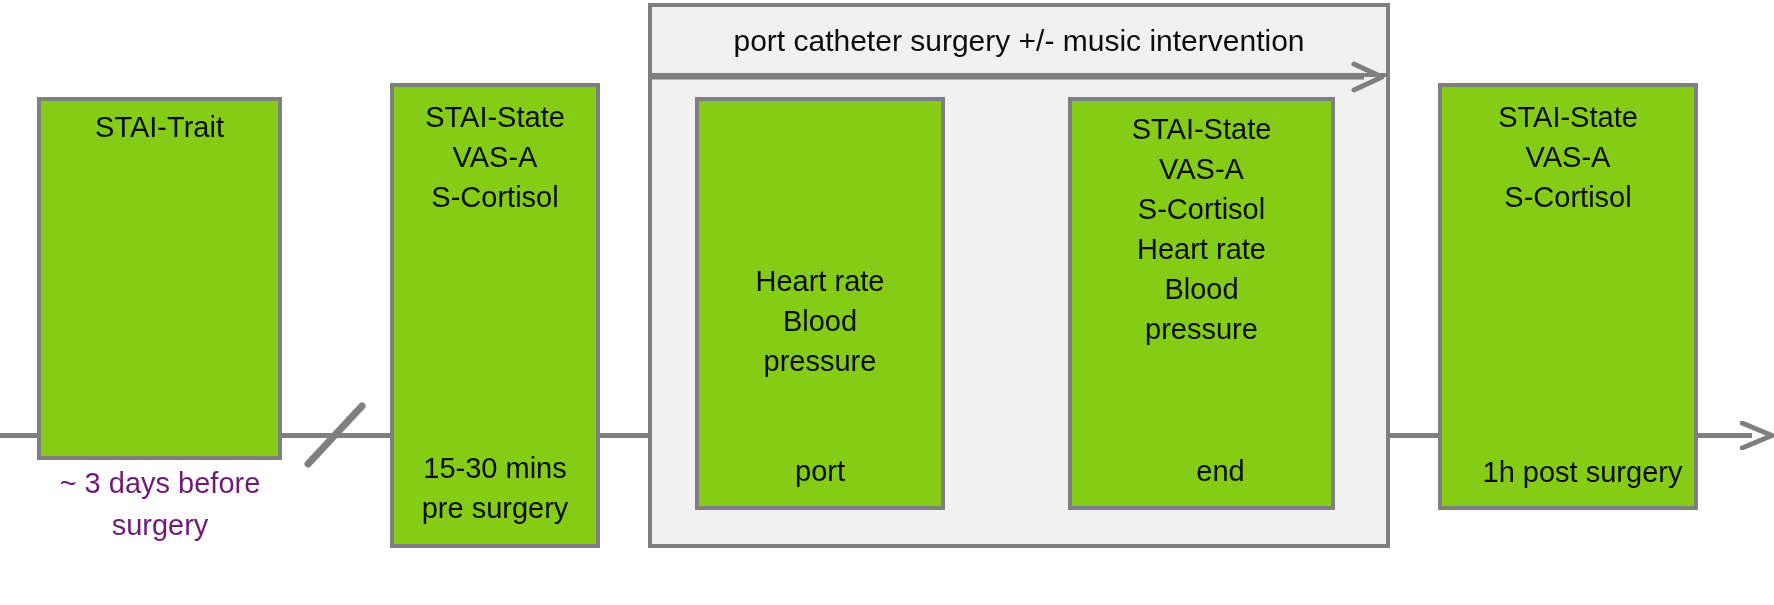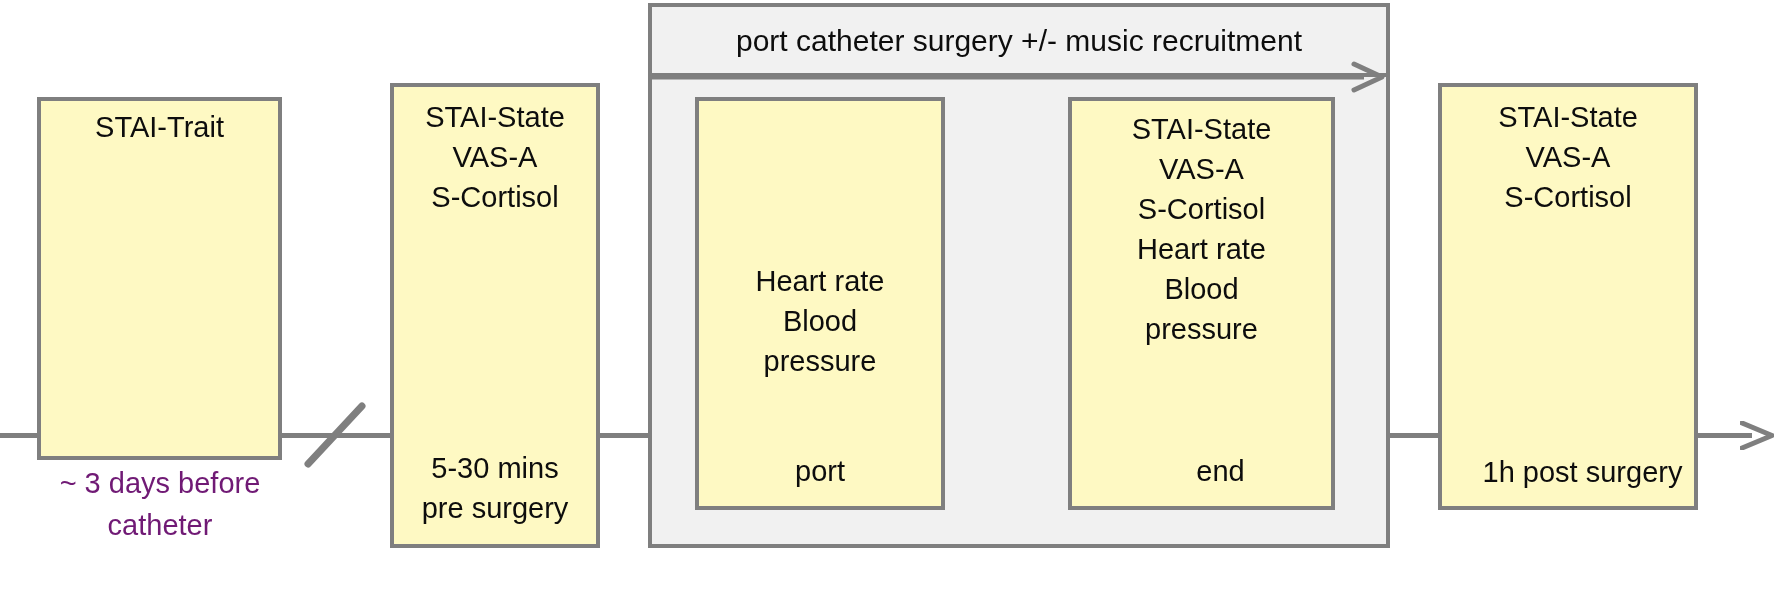--- a/index.html
+++ b/index.html
@@ -77,21 +77,21 @@
     left: 0px;
     top: 52px;
     width: 742px;
     height: 36px;
     pointer-events: none;
   }
 
   
   .event-box {
     position: absolute;
-    background: #fef9c3;
+    background: #84cc16;
     border: 4px solid #7f7f7f;
     box-sizing: border-box;
     text-align: center;
   }
   .box-top {
     position: absolute;
     left: 0;
     right: 0;
     display: flex;
     flex-direction: column;
@@ -148,46 +148,46 @@
   <svg class="timeline-arrowhead" viewBox="0 0 34 29">
     <path d="M2 2 L32 14.5 L2 27" fill="none" stroke="#7f7f7f" stroke-width="5" stroke-linecap="round" stroke-linejoin="round"></path>
   </svg>
 
   <svg class="break-mark" viewBox="0 0 76 76">
     <line x1="8" y1="68" x2="62" y2="10" stroke="#7f7f7f" stroke-width="7" stroke-linecap="round"></line>
   </svg>
 
   <div class="surgery-panel">
     <div class="surgery-header">
-      <span class="surgery-header-label">port catheter surgery +/- music recruitment</span>
+      <span class="surgery-header-label">port catheter surgery +/- music intervention</span>
     </div>
     <svg class="surgery-arrow" viewBox="0 0 742 36">
       <line x1="0" y1="18" x2="712" y2="18" stroke="#7f7f7f" stroke-width="5"></line>
       <path d="M702 5 L730 18 L702 31" fill="none" stroke="#7f7f7f" stroke-width="5" stroke-linecap="round" stroke-linejoin="round"></path>
     </svg>
   </div>
 
   <div class="event-box" id="box-recruitment">
     <div class="box-top" style="top:6px; height:330px;">
       <span class="m-line">STAI-Trait</span>
     </div>
   </div>
   <div class="caption">
     <div>~ 3 days before</div>
-    <div>catheter</div>
+    <div>surgery</div>
   </div>
 
   <div class="event-box" id="box-pre-surgery">
     <div class="box-top" style="top:10px; height:334px;">
       <span class="m-line">STAI-State</span>
       <span class="m-line">VAS-A</span>
       <span class="m-line">S-Cortisol</span>
     </div>
     <div class="box-bottom" style="top:356px; height:90px;">
-      <span class="time-line-label">5-30 mins</span>
+      <span class="time-line-label">15-30 mins</span>
       <span class="time-line-label">pre surgery</span>
     </div>
   </div>
 
   <div class="event-box" id="box-start">
     <div class="box-top" style="top:160px; height:170px;">
       <span class="m-line">Heart rate</span>
       <span class="m-line">Blood</span>
       <span class="m-line">pressure</span>
     </div>

